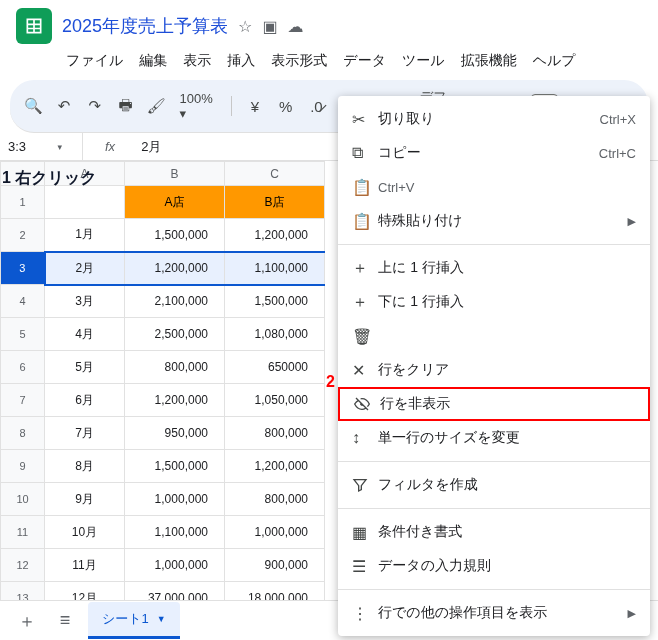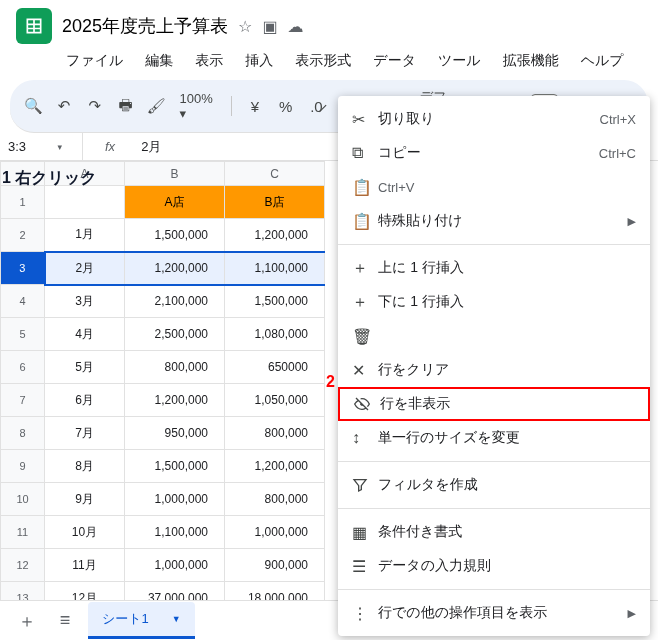--- a/index.html
+++ b/index.html
@@ -3,24 +3,24 @@
 <meta charset="utf-8">
 <style>
 * { margin: 0; padding: 0; box-sizing: border-box; }
 body { font-family: Arial, "Hiragino Sans", sans-serif; font-size: 13px; color: #202124; background: #fff; width: 658px; height: 640px; overflow: hidden; position: relative; }
 
 
 .header { padding: 8px 16px 0; }
 .title-row { display: flex; align-items: center; gap: 10px; margin-bottom: 4px; }
 .logo { width: 36px; height: 36px; background: #0f9d58; border-radius: 6px; display: flex; align-items: center; justify-content: center; }
 .logo svg { width: 20px; height: 20px; fill: #fff; }
-.doc-title { font-size: 18px; color: #000000; }
+.doc-title { font-size: 18px; color: #1d4ed8; }
 .title-icons { display: flex; gap: 10px; color: #5f6368; font-size: 16px; }
 .title-icons span { cursor: pointer; }
-.menu-bar { display: flex; gap: 18px; margin-left: 48px; font-size: 14px; color: #202124; }
+.menu-bar { display: flex; gap: 12px; margin-left: 48px; font-size: 14px; color: #202124; }
 .menu-bar span { cursor: pointer; padding: 4px 2px; }
 
 
 .toolbar { display: flex; align-items: center; gap: 8px; padding: 8px 12px; border-bottom: 1px solid #e0e0e0; margin-top: 6px; background: #edf2fa; border-radius: 24px; margin-left: 10px; margin-right: 10px;}
 .tb-btn { width: 28px; height: 28px; display: flex; align-items: center; justify-content: center; color: #444746; cursor: pointer; border-radius: 4px; font-size: 15px; }
 .tb-sep { width: 1px; height: 20px; background: #c7c7c7; margin: 0 4px; }
 .zoom-val { font-size: 13px; color: #444746; padding: 0 4px; }
 .font-dd { font-size: 13px; color: #444746; padding: 0 6px; display: flex; align-items: center; gap: 4px; }
 .font-size-box { border: 1px solid #747775; border-radius: 4px; width: 32px; height: 24px; display: flex; align-items: center; justify-content: center; font-size: 13px; background: #fff; }
 
@@ -59,21 +59,21 @@
 .ctx-item.highlight { border: 2px solid #ff0000; align-items: center; }
 .ctx-icon { width: 26px; color: #444746; font-size: 16px; display: flex; }
 .ctx-label { flex: 1; }
 .ctx-short { color: #5f6368; font-size: 13px; }
 .ctx-arrow { color: #5f6368; font-size: 11px; }
 .ctx-sep { height: 1px; background: #e0e0e0; margin: 6px 0; }
 
 
 .sheet-tabs { position: absolute; bottom: 0; left: 0; right: 0; height: 40px; border-top: 1px solid #e0e0e0; display: flex; align-items: center; padding: 0 12px; gap: 8px; background: #fff; }
 .st-btn { width: 30px; height: 30px; display: flex; align-items: center; justify-content: center; color: #5f6368; cursor: pointer; font-size: 18px; }
-.sheet-tab { padding: 8px 14px; color: #0b57d0; font-size: 13px; border-bottom: 3px solid #0b57d0; display: flex; align-items: center; gap: 23px; background: #e8f0fe; border-radius: 4px 4px 0 0; }
+.sheet-tab { padding: 8px 14px; color: #0b57d0; font-size: 13px; border-bottom: 3px solid #0b57d0; display: flex; align-items: center; gap: 8px; background: #e8f0fe; border-radius: 4px 4px 0 0; }
 .sheet-tab .dd { font-size: 9px; }
 
 svg { width: 16px; height: 16px; }
 </style>
 </head>
 <body>
 
 <div class="header">
   <div class="title-row">
     <div class="logo">

